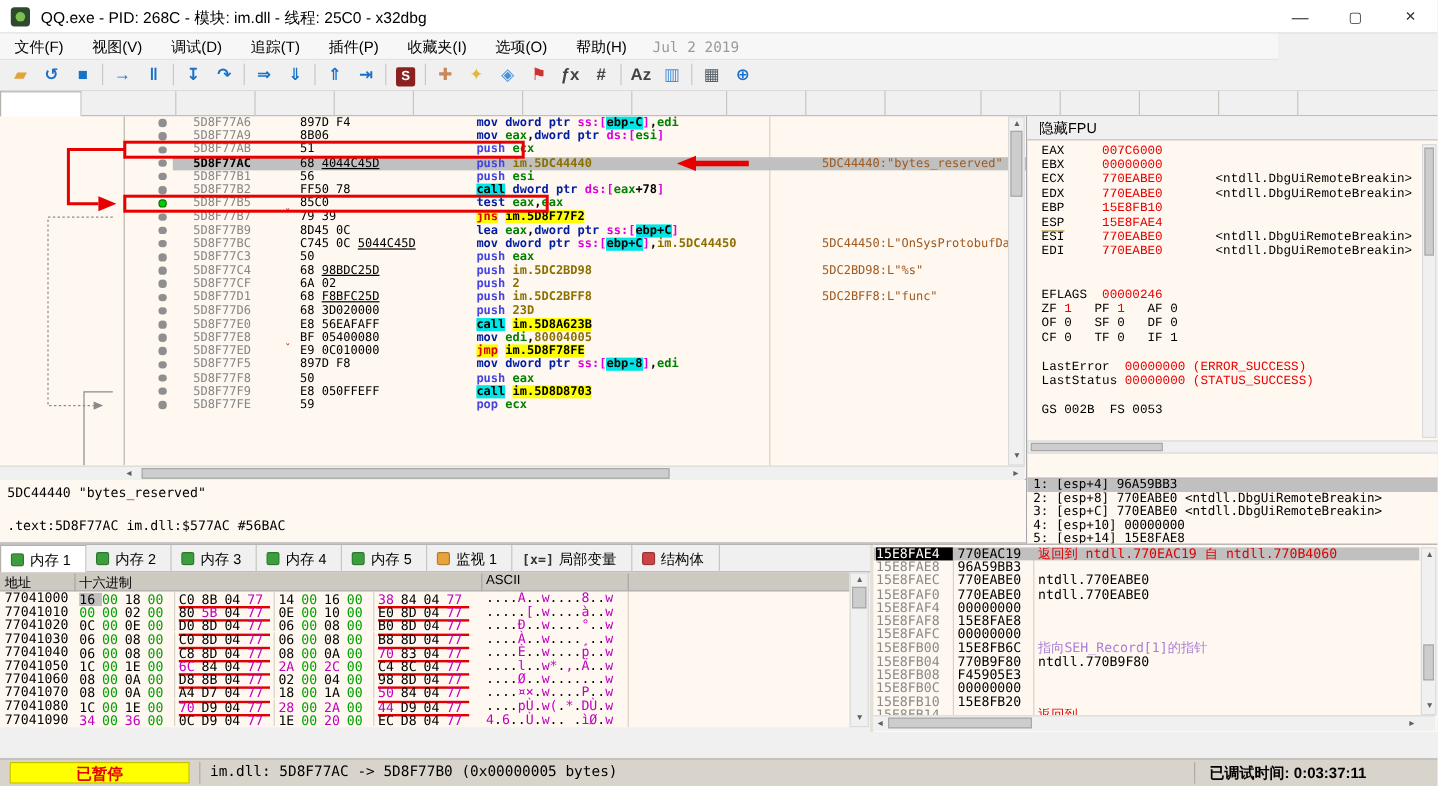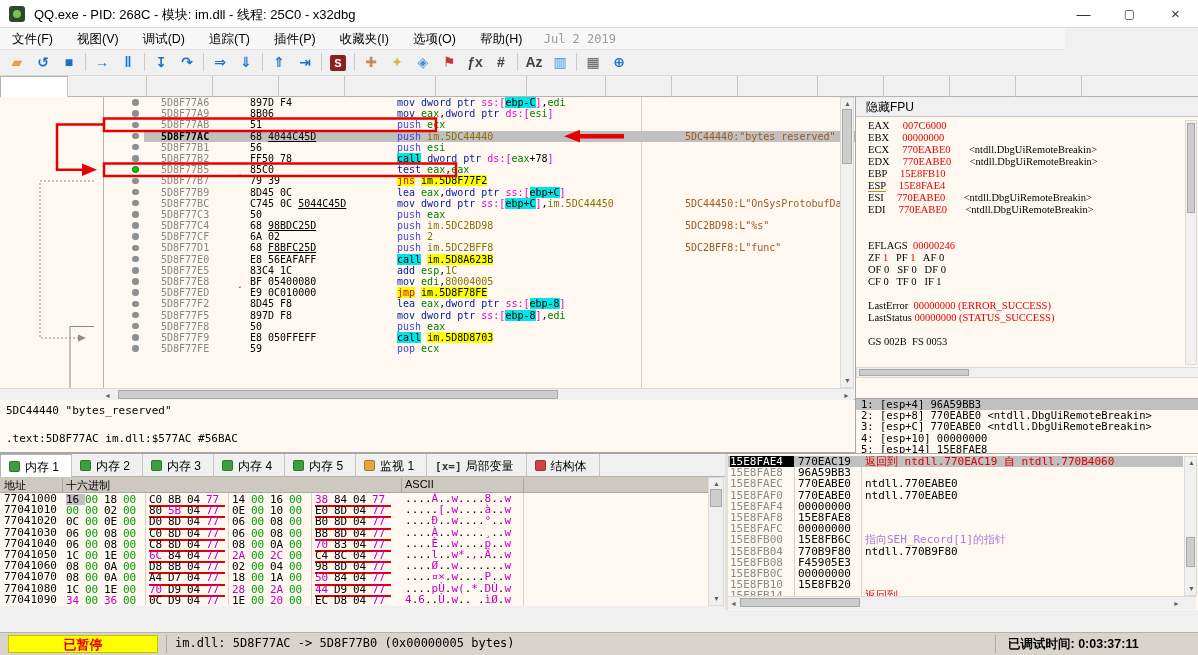--- a/index.html
+++ b/index.html
@@ -38,21 +38,21 @@
   #dasm-rows { position:absolute; left:0; top:0; width:838px; height:291px; overflow:hidden;margin-left:40px; }
   .drow { position:relative; height:11.2px; line-height:11.2px; font-family:"DejaVu Sans Mono",monospace; font-size:10px; white-space:pre; }
   .drow .selbg { position:absolute; left:104px; right:0; top:0; bottom:0; background:#C0C0C0; }
   .dot { position:absolute; left:92px; top:2.2px; width:6.5px; height:6.5px; border-radius:50%; background:#8F8F8F; }
   .dot.bp { background:#00CC00; border:1px solid #007700; }
   .da { position:absolute; left:121px; color:#868686; }
   .da.selA { color:#000; font-weight:bold; }
   .db { position:absolute; left:210px; color:#000; }
   .db u { }
   .caret { position:absolute; left:197px; top:-1px; color:#CC0000; font-size:9px; }
-  .di { position:absolute; left:357px; }
+  .di { position:absolute; left:357px;font-weight:bold; }
   .dc { position:absolute; left:645px; width:193px; overflow:hidden; color:#9E5A21; }
   .gline { position:absolute; left:103px; top:0; width:1px; height:291px; background:#B9B5AD; }
   .cline { position:absolute; left:641px; top:0; width:1px; height:291px; background:#D9D2C6; }
   .tk-n { color:#001CA0; } .tk-b { color:#4545E0; } .tk-r { color:#008000; }
   .tk-i { color:#8B7000; } .tk-s { color:#DD00DD; } .tk-p { color:#000; }
   .tk-C { background:#00E5E5; color:#000; } .tk-J { background:#FFFF00; color:#DD0000; }
   .tk-T { background:#FFFF00; color:#000; } .tk-H { background:#00E5E5; color:#000; }
   .tk-Y { background:#FFFF00; color:#000; }
   #dasm-vscroll { position:absolute; left:840px; top:0; width:14px; height:291px; background:#F0F0F0; border:1px solid #DADADA; }
   #dasm-hscroll { position:absolute; left:0; top:291px; width:854px; height:12px; background:#F0F0F0; border-top:1px solid #DADADA; }
@@ -61,21 +61,21 @@
 
   
   #infobox { position:absolute; left:0; top:400px; width:855px; height:53px; background:#FFF8F0; border-bottom:1px solid #A7A6AA; font-family:"DejaVu Sans Mono",monospace; font-size:11px; }
   #info-line1 { position:absolute; left:6px; top:4px; }
   #info-line2 { position:absolute; left:6px; top:32px; }
 
   
   #registers { position:absolute; left:855px; top:97px; width:343px; height:358px; background:#FFF8F0; border-left:1px solid #A7A6AA; }
   #fpu-btn { position:absolute; left:0; top:0; width:343px; height:20px; background:#F0F0F0; border-bottom:1px solid #C5C2BC; font-size:12px; padding:2px 0 0 10px; }
   #reg-lines { position:absolute; left:0; top:23px; width:330px; height:245px; overflow:hidden; }
-  .rline { height:12px; line-height:12px; padding-left:12px; font-family:Liberation Serif, serif; font-size:10.5px; white-space:pre; }
+  .rline { height:12px; line-height:12px; padding-left:12px; font-family:Liberation Mono, monospace; font-size:10.5px; white-space:pre; }
   .rg-k { color:#000; } .rg-v { color:#E80000; } .rg-y { color:#000; }
   .rg-u { color:#000; border-bottom:1.5px solid #B8912D; }
   #reg-vscroll { position:absolute; right:1px; top:23px; width:12px; height:245px; background:#F0F0F0; border:1px solid #DADADA; }
   #reg-hscroll { position:absolute; left:0; top:270px; width:343px; height:11px; background:#F0F0F0; border:1px solid #DADADA; }
   #conv-row { position:absolute; left:0; top:282px; width:310px; height:19px; background:#F0F0F0;margin-top:42px; }
   #conv-combo { position:absolute; left:3px; top:1px; width:225px; height:17px; background:#FFF; border:1px solid #8F8F8F; font-size:11px; padding:1px 4px; font-family:"DejaVu Sans Mono",monospace; }
   #conv-combo .arr { position:absolute; right:4px; top:3px; font-size:8px; color:#444; }
   #conv-spin { position:absolute; left:232px; top:1px; width:38px; height:17px; background:#FFF; border:1px solid #8F8F8F; font-size:11px; padding:1px 4px; }
   #conv-spin .spn { position:absolute; right:2px; top:0px; font-size:6px; color:#444; line-height:8px; }
   #unlock-box { position:absolute; left:278px; top:3px; width:12px; height:12px; background:#FFF; border:1px solid #707070; }
@@ -169,25 +169,24 @@
       <div class="drow"><span class="dot"></span><span class="da">5D8F77B1</span><span class="db"><span>56</span></span><span class="di"><span class="tk-b">push </span><span class="tk-r">esi</span></span><span class="dc"></span></div>
       <div class="drow"><span class="dot"></span><span class="da">5D8F77B2</span><span class="db"><span>FF50 78</span></span><span class="di"><span class="tk-C">call</span><span class="tk-p"> </span><span class="tk-n">dword ptr </span><span class="tk-s">ds:[</span><span class="tk-r">eax</span><span class="tk-p">+78</span><span class="tk-s">]</span></span><span class="dc"></span></div>
       <div class="drow"><span class="dot bp"></span><span class="da">5D8F77B5</span><span class="db"><span>85C0</span></span><span class="di"><span class="tk-n">test </span><span class="tk-r">eax</span><span class="tk-p">,</span><span class="tk-r">eax</span></span><span class="dc"></span></div>
       <div class="drow"><span class="dot"></span><span class="da">5D8F77B7</span><span class="caret">ˇ</span><span class="db"><span>79 39</span></span><span class="di"><span class="tk-J">jns</span><span class="tk-p"> </span><span class="tk-T">im.5D8F77F2</span></span><span class="dc"></span></div>
       <div class="drow"><span class="dot"></span><span class="da">5D8F77B9</span><span class="db"><span>8D45 0C</span></span><span class="di"><span class="tk-n">lea </span><span class="tk-r">eax</span><span class="tk-p">,</span><span class="tk-n">dword ptr </span><span class="tk-s">ss:[</span><span class="tk-H">ebp+C</span><span class="tk-s">]</span></span><span class="dc"></span></div>
       <div class="drow"><span class="dot"></span><span class="da">5D8F77BC</span><span class="db"><span>C745 0C </span><u>5044C45D</u></span><span class="di"><span class="tk-n">mov dword ptr </span><span class="tk-s">ss:[</span><span class="tk-H">ebp+C</span><span class="tk-s">]</span><span class="tk-p">,</span><span class="tk-i">im.5DC44450</span></span><span class="dc">5DC44450:L"OnSysProtobufData</span></div>
       <div class="drow"><span class="dot"></span><span class="da">5D8F77C3</span><span class="db"><span>50</span></span><span class="di"><span class="tk-b">push </span><span class="tk-r">eax</span></span><span class="dc"></span></div>
       <div class="drow"><span class="dot"></span><span class="da">5D8F77C4</span><span class="db"><span>68 </span><u>98BDC25D</u></span><span class="di"><span class="tk-b">push </span><span class="tk-i">im.5DC2BD98</span></span><span class="dc">5DC2BD98:L"%s"</span></div>
       <div class="drow"><span class="dot"></span><span class="da">5D8F77CF</span><span class="db"><span>6A 02</span></span><span class="di"><span class="tk-b">push </span><span class="tk-i">2</span></span><span class="dc"></span></div>
       <div class="drow"><span class="dot"></span><span class="da">5D8F77D1</span><span class="db"><span>68 </span><u>F8BFC25D</u></span><span class="di"><span class="tk-b">push </span><span class="tk-i">im.5DC2BFF8</span></span><span class="dc">5DC2BFF8:L"func"</span></div>
+      <div class="drow"><span class="dot"></span><span class="da">5D8F77D6</span><span class="db"><span>68 3D020000</span></span><span class="di"><span class="tk-b">push </span><span class="tk-i">23D</span></span><span class="dc"></span></div>
       <div class="drow"><span class="dot"></span><span class="da">5D8F77E0</span><span class="db"><span>E8 56EAFAFF</span></span><span class="di"><span class="tk-C">call</span><span class="tk-p"> </span><span class="tk-T">im.5D8A623B</span></span><span class="dc"></span></div>
-      <div class="drow"><span class="dot"></span><span class="da">5D8F77E5</span><span class="db"><span>83C4 1C</span></span><span class="di"><span class="tk-n">add </span><span class="tk-r">esp</span><span class="tk-p">,</span><span class="tk-i">1C</span></span><span class="dc"></span></div>
       <div class="drow"><span class="dot"></span><span class="da">5D8F77E8</span><span class="db"><span>BF 05400080</span></span><span class="di"><span class="tk-n">mov </span><span class="tk-r">edi</span><span class="tk-p">,</span><span class="tk-i">80004005</span></span><span class="dc"></span></div>
       <div class="drow"><span class="dot"></span><span class="da">5D8F77ED</span><span class="caret">ˇ</span><span class="db"><span>E9 0C010000</span></span><span class="di"><span class="tk-J">jmp</span><span class="tk-p"> </span><span class="tk-T">im.5D8F78FE</span></span><span class="dc"></span></div>
-      <div class="drow"><span class="dot"></span><span class="da">5D8F77F2</span><span class="db"><span>8D45 F8</span></span><span class="di"><span class="tk-n">lea </span><span class="tk-r">eax</span><span class="tk-p">,</span><span class="tk-n">dword ptr </span><span class="tk-s">ss:[</span><span class="tk-H">ebp-8</span><span class="tk-s">]</span></span><span class="dc"></span></div>
       <div class="drow"><span class="dot"></span><span class="da">5D8F77F5</span><span class="db"><span>897D F8</span></span><span class="di"><span class="tk-n">mov dword ptr </span><span class="tk-s">ss:[</span><span class="tk-H">ebp-8</span><span class="tk-s">]</span><span class="tk-p">,</span><span class="tk-r">edi</span></span><span class="dc"></span></div>
       <div class="drow"><span class="dot"></span><span class="da">5D8F77F8</span><span class="db"><span>50</span></span><span class="di"><span class="tk-b">push </span><span class="tk-r">eax</span></span><span class="dc"></span></div>
       <div class="drow"><span class="dot"></span><span class="da">5D8F77F9</span><span class="db"><span>E8 050FFEFF</span></span><span class="di"><span class="tk-C">call</span><span class="tk-p"> </span><span class="tk-T">im.5D8D8703</span></span><span class="dc"></span></div>
       <div class="drow"><span class="dot"></span><span class="da">5D8F77FE</span><span class="db"><span>59</span></span><span class="di"><span class="tk-b">pop </span><span class="tk-r">ecx</span></span><span class="dc"></span></div>
     </div>
 
   <svg width="855" height="291" style="position:absolute;left:0;top:0;pointer-events:none">
 
     <path d="M94 84 H40 V241 H78" stroke="#8A8A8A" stroke-width="1" stroke-dasharray="2,2" fill="none"></path>
     <path d="M78 237.5 L86 241 L78 244.5 Z" fill="#8A8A8A"></path>

